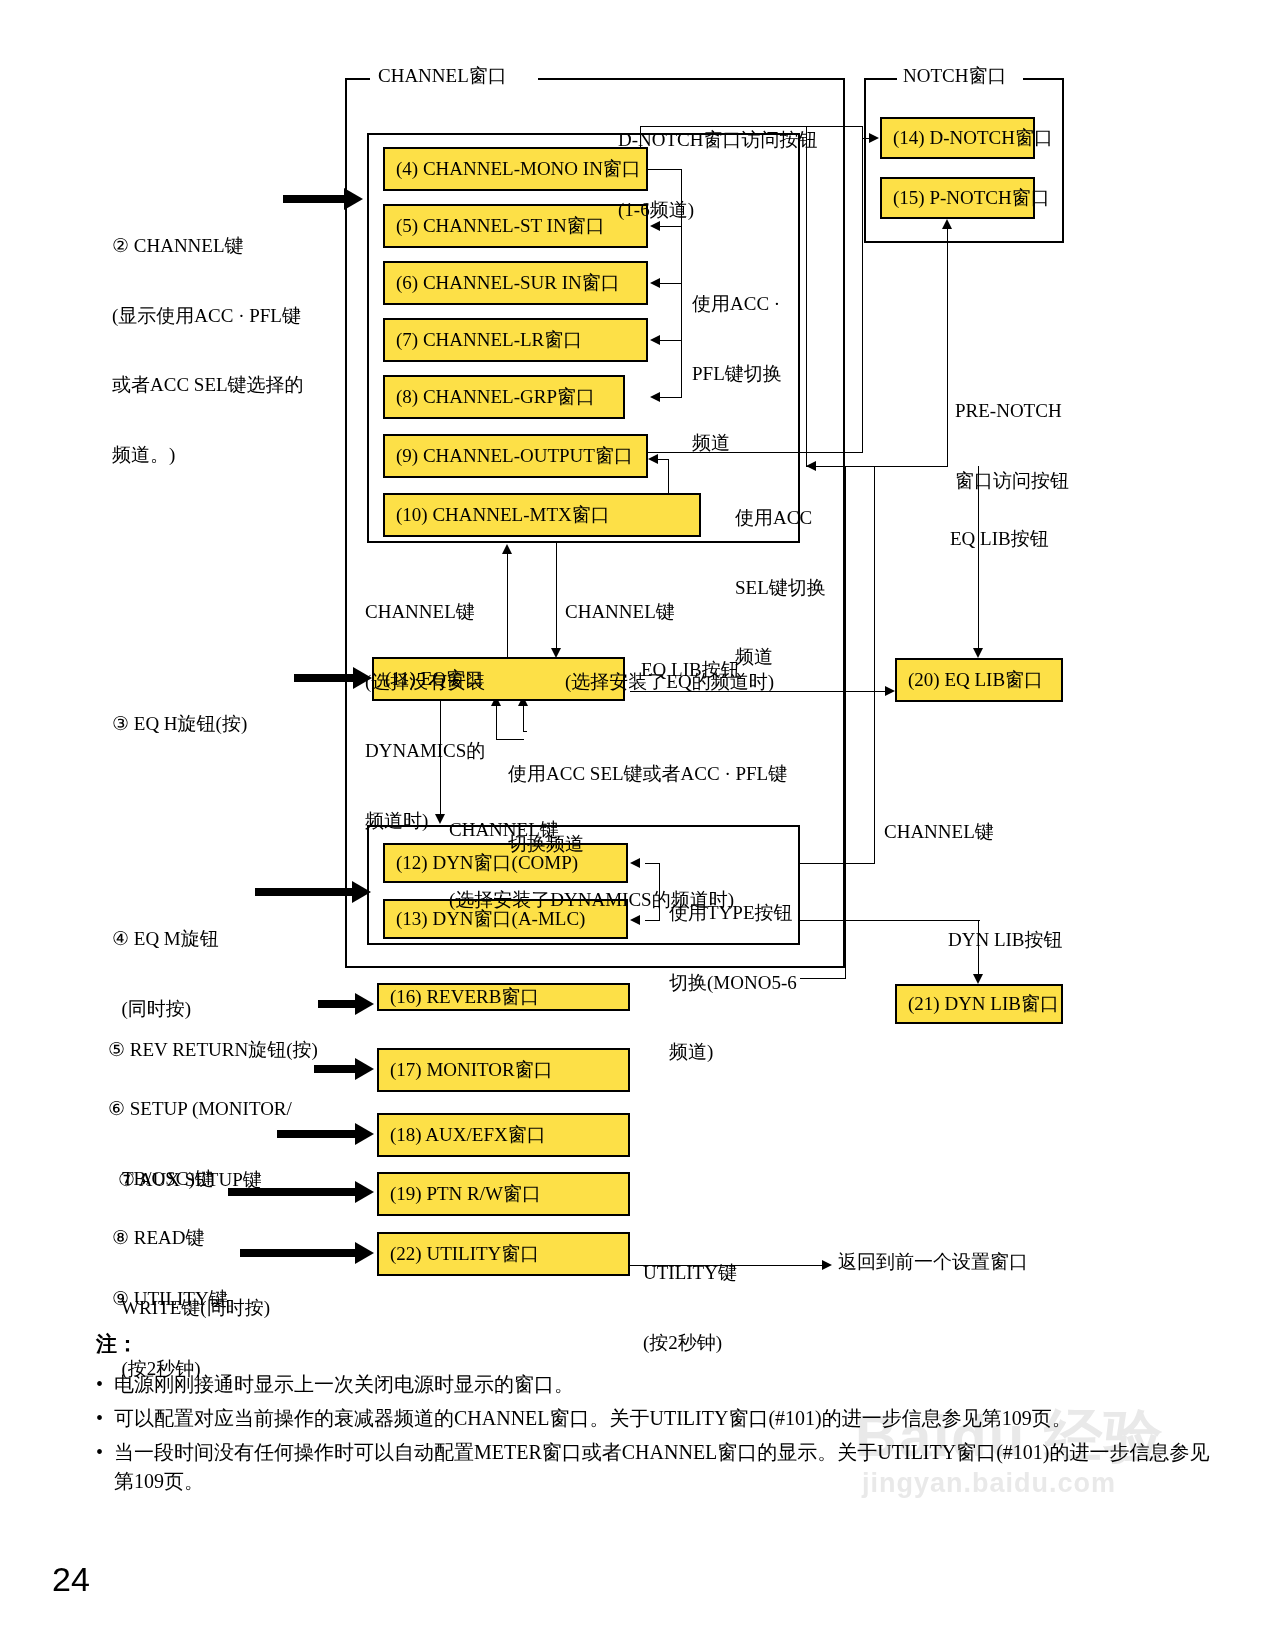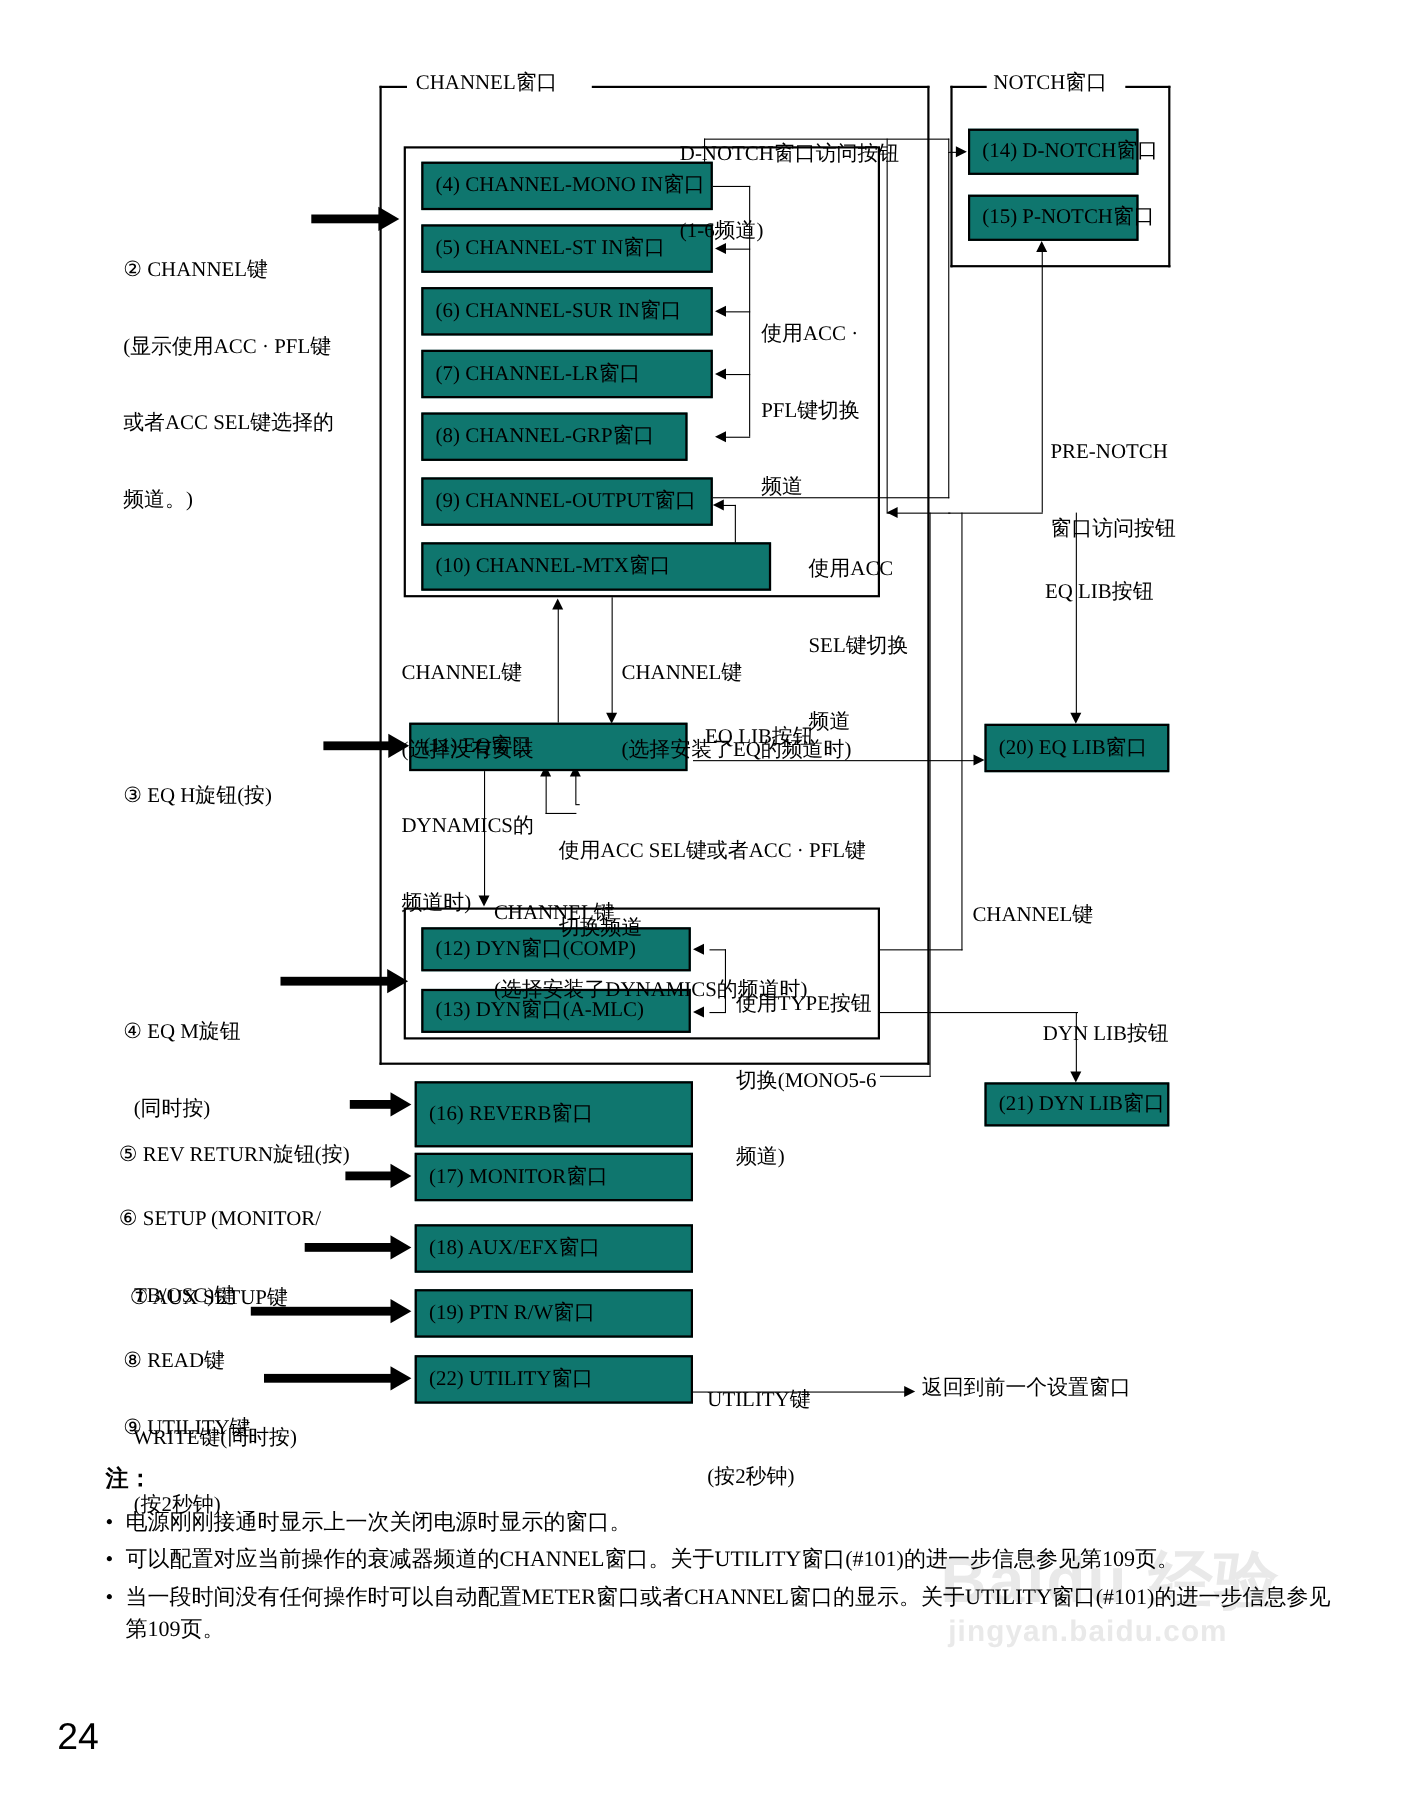--- a/index.html
+++ b/index.html
@@ -17,21 +17,21 @@
   #page {
     position: relative;
     width: 1275px;
     height: 1652px;
   }
 
   
   .box {
     position: absolute;
     border: 2px solid #000;
-    background: #0f766e;
+    background: #fde047;
     display: flex;
     align-items: center;
     padding-left: 11px;
     font-size: 19px;
     line-height: 1.1;
     white-space: nowrap;
     z-index: 5;
   }
   .group {
     position: absolute;
@@ -136,21 +136,21 @@
 
   <div class="box" style="left:383px; top:843px; width:245px; height:40px;">(12) DYN窗口(COMP)</div>
   <div class="box" style="left:383px; top:899px; width:245px; height:40px;">(13) DYN窗口(A-MLC)</div>
 
   <div class="box" style="left:880px; top:117px; width:155px; height:42px;">(14) D-NOTCH窗口</div>
   <div class="box" style="left:880px; top:177px; width:155px; height:42px;">(15) P-NOTCH窗口</div>
 
   <div class="box" style="left:895px; top:658px; width:168px; height:44px;">(20) EQ LIB窗口</div>
   <div class="box" style="left:895px; top:984px; width:168px; height:40px;">(21) DYN LIB窗口</div>
 
-  <div class="box" style="left:377px; top:983px; width:253px; height:60px;">(16) REVERB窗口</div>
+  <div class="box" style="left:377px; top:983px; width:253px; height:28px;">(16) REVERB窗口</div>
   <div class="box" style="left:377px; top:1048px; width:253px; height:44px;">(17) MONITOR窗口</div>
   <div class="box" style="left:377px; top:1113px; width:253px; height:44px;">(18) AUX/EFX窗口</div>
   <div class="box" style="left:377px; top:1172px; width:253px; height:44px;">(19) PTN R/W窗口</div>
   <div class="box" style="left:377px; top:1232px; width:253px; height:44px;">(22) UTILITY窗口</div>
 
   <div class="lbl" style="left:112px; top:188px;">
     <div>② CHANNEL键</div>
     <div>(显示使用ACC · PFL键</div>
     <div>或者ACC SEL键选择的</div>
     <div>频道。)</div>

